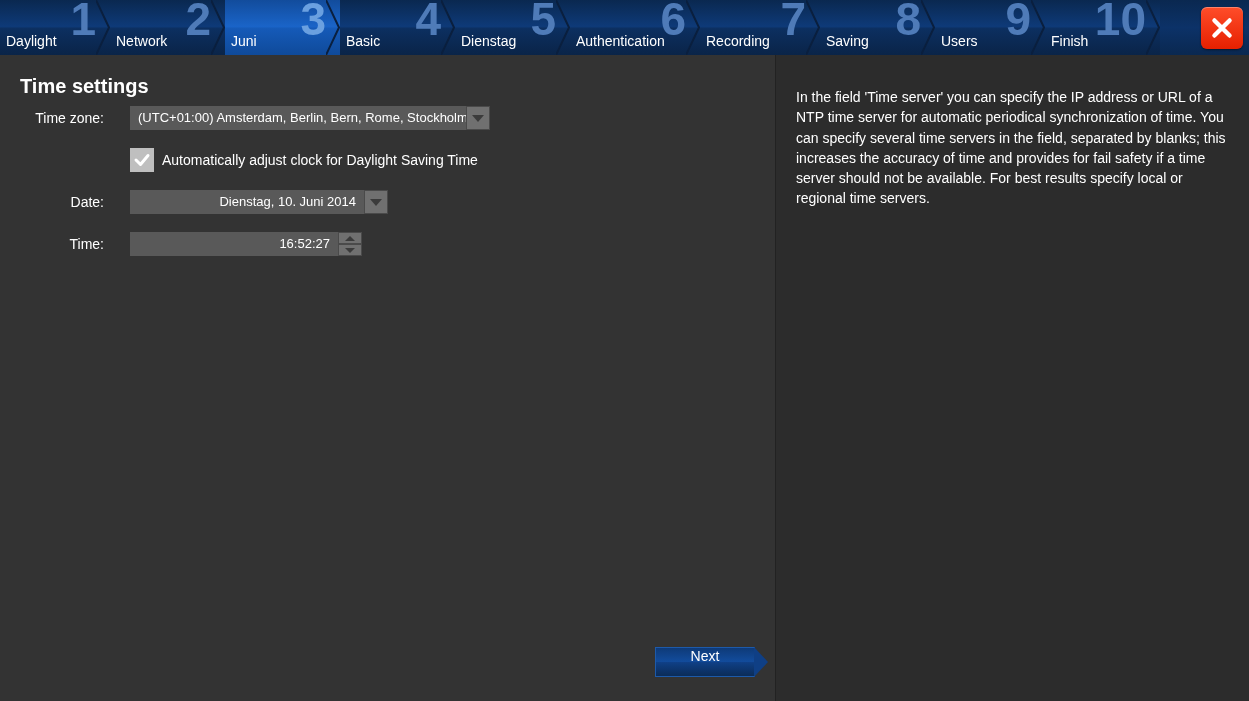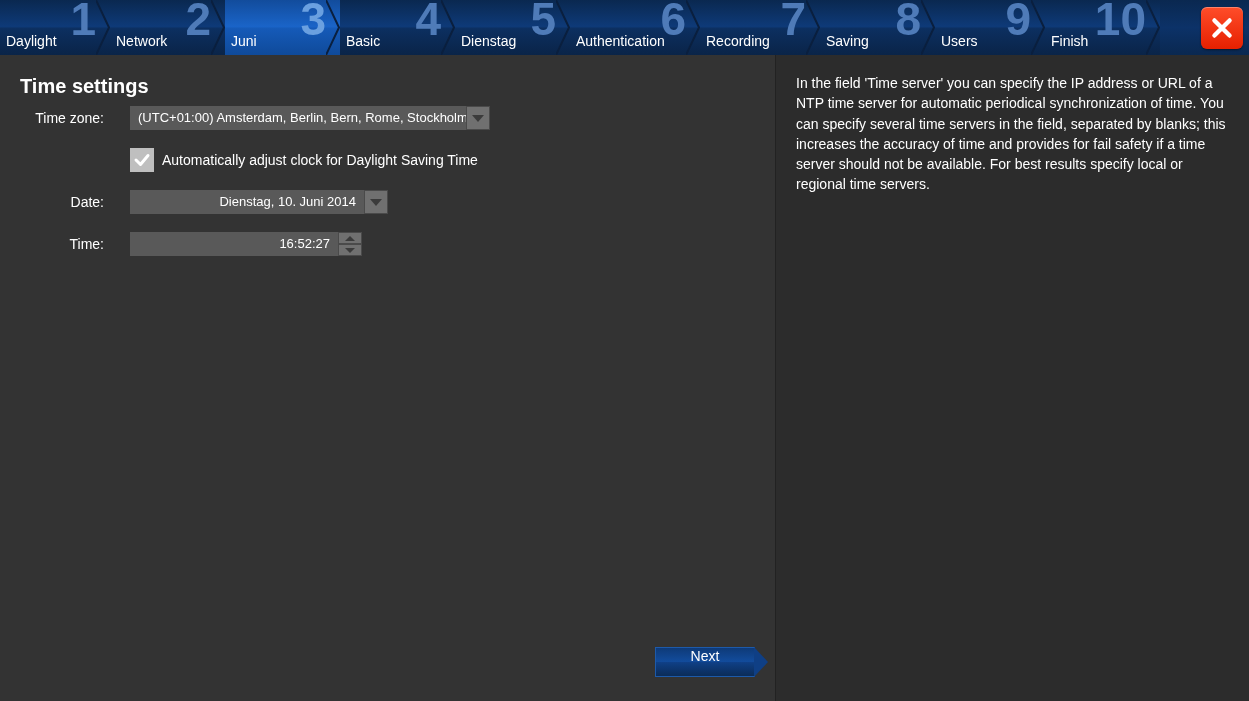--- a/index.html
+++ b/index.html
@@ -260,21 +260,21 @@
       width: 0;
       height: 0;
       border-top: 15px solid transparent;
       border-bottom: 15px solid transparent;
       border-left: 14px solid #0f3f85;
     }
 
     .side-panel {
       flex: 1;
       background: #2c2c2c;
-      padding: 18px 20px;
+      padding: 32px 20px;
       border-left: 1px solid #222;
     }
 
     .help-text {
       font-size: 14px;
       line-height: 1.45;
       color: #ffffff;
     }
 
     .step-divider {

